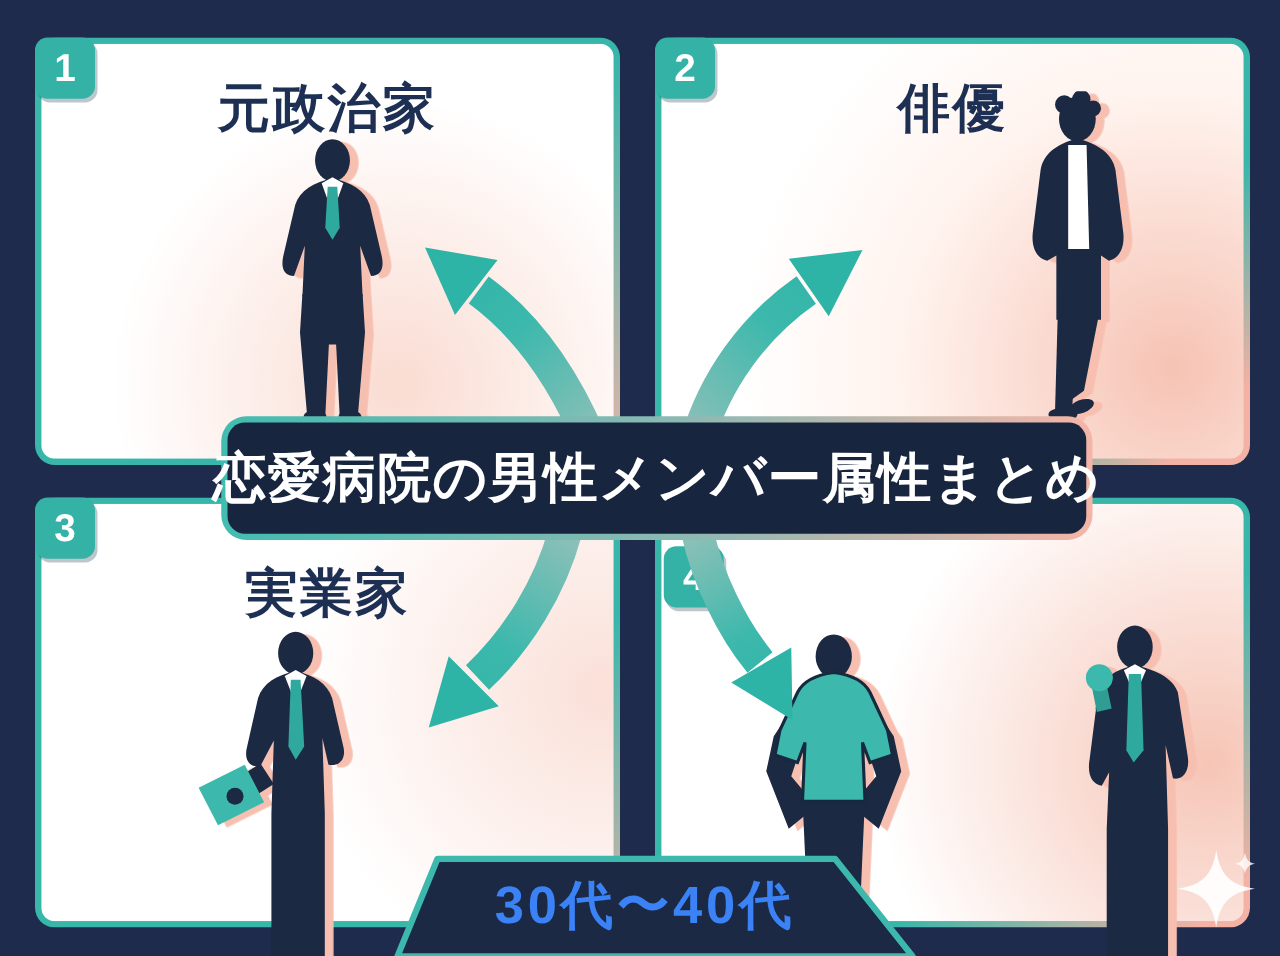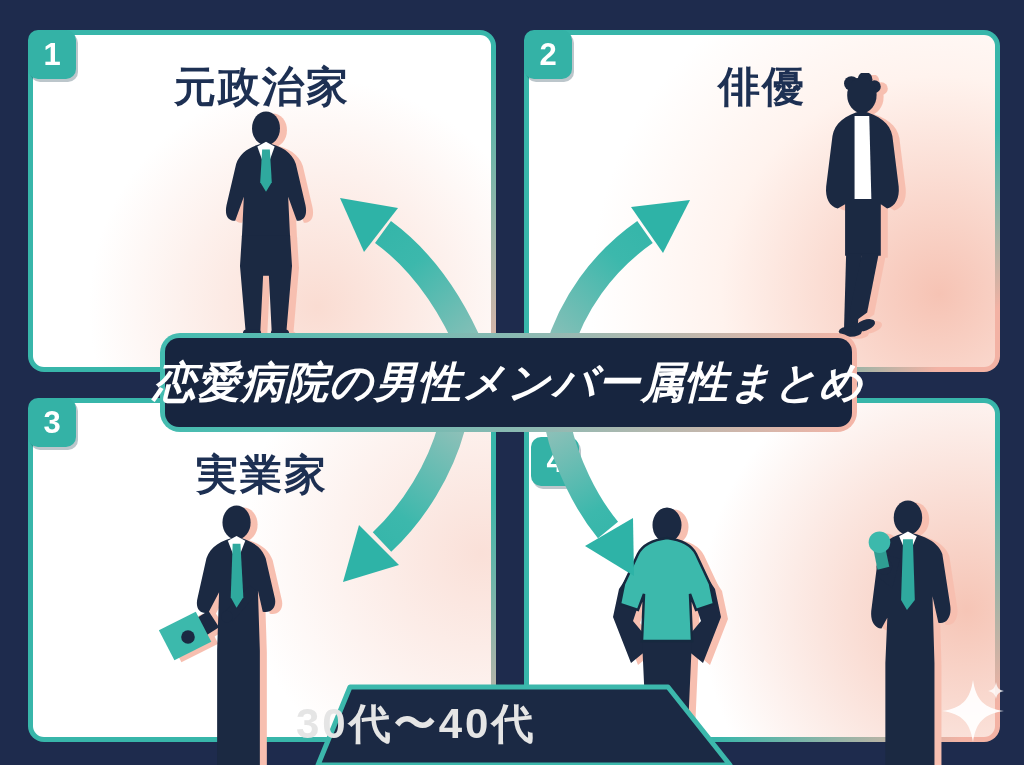--- a/index.html
+++ b/index.html
@@ -32,34 +32,34 @@
   .card4 .card-label{top:53px;left:62px;right:4px;font-size:28px;letter-spacing:0;}
 
   .sil{position:absolute;filter:drop-shadow(7px 2px 0 #f7bfb0);}
   .sil-man1{left:180px;top:74px;width:106px;height:236px;}
   .sil-man2{left:276px;top:38px;width:118px;height:268px;}
   .sil-man3{left:118px;top:100px;width:141px;height:267px;}
   .sil-man4a{left:72px;top:102px;width:132px;height:270px;}
   .sil-man4b{left:318px;top:95px;width:116px;height:270px;}
 
   
-  .banner{position:absolute;left:160px;top:333px;width:697px;height:99px;border-radius:20px;
+  .banner{position:absolute;left:177px;top:333px;width:697px;height:99px;border-radius:20px;
     background:linear-gradient(90deg,#43bcb0,#8fb9b2 55%,#f5b5a7);padding:5px;
-    box-sizing:border-box;z-index:30;font-style:italic;}
+    box-sizing:border-box;z-index:30;}
   .banner-inner{width:100%;height:100%;background:#17253f;border-radius:14px;
     display:flex;align-items:center;justify-content:center;}
   .banner-text{color:#fff;font-size:43px;font-weight:800;letter-spacing:1px;white-space:nowrap;}
 
   
   .arrows{position:absolute;left:0;top:0;z-index:12;pointer-events:none;}
 
   
   .footer-shape{position:absolute;left:290px;top:682px;z-index:35;}
-  .footer-text{position:absolute;left:296px;top:696px;width:440px;text-align:left;
-    color:#e5e5e5;font-size:42px;font-weight:800;letter-spacing:3px;z-index:36;}
+  .footer-text{position:absolute;left:296px;top:696px;width:440px;text-align:center;
+    color:#3b82f6;font-size:42px;font-weight:800;letter-spacing:3px;z-index:36;}
 
   .sparkle{position:absolute;left:938px;top:676px;z-index:40;}
 </style>
 </head>
 <body>
 
 <div class="canvas">
 
   <div class="card card1">
     <span class="badge">1</span>

